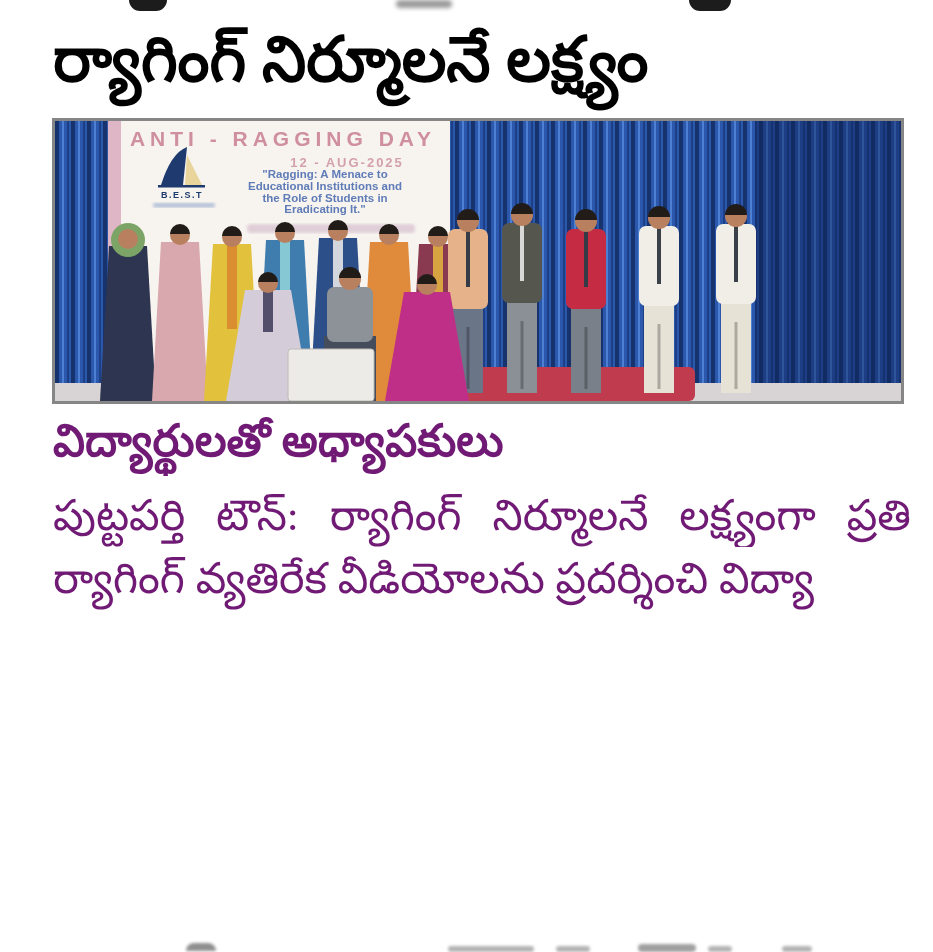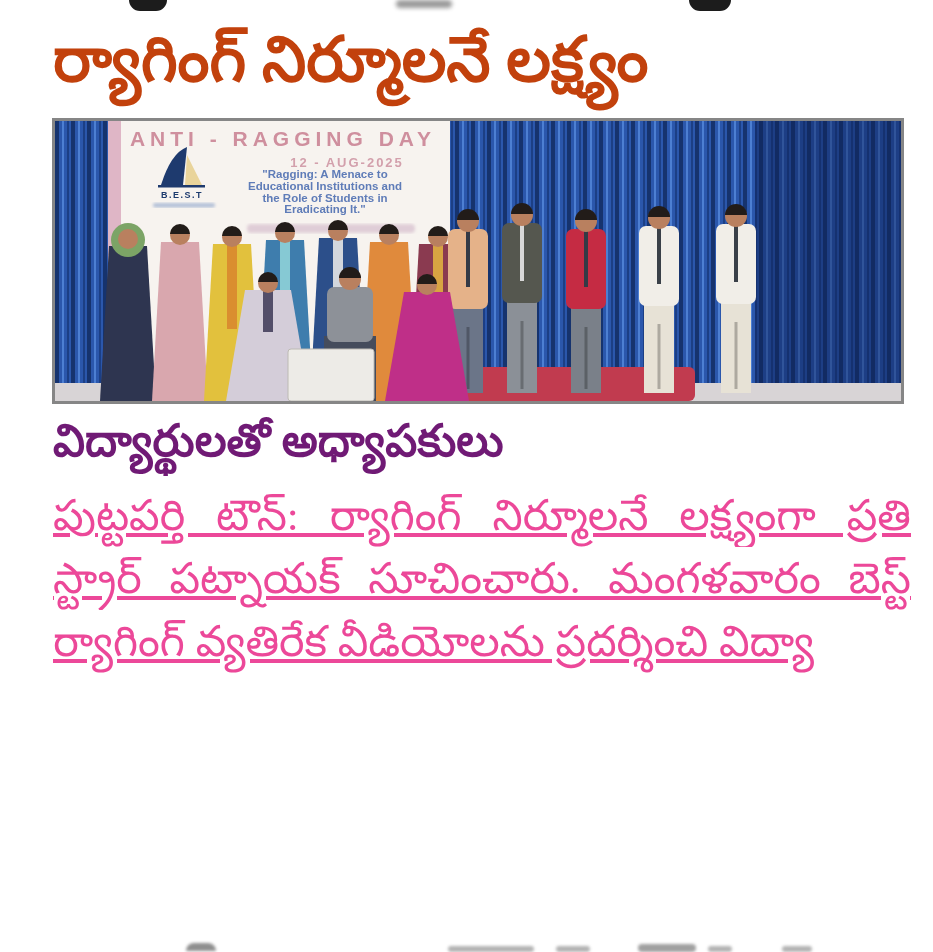--- a/index.html
+++ b/index.html
@@ -16,37 +16,37 @@
   .bfrag.b1{left:186px;top:943px;width:30px;height:8px;border-radius:8px 8px 0 0;background:#8f8f8f;}
   .bfrag.b2{left:448px;top:946px;width:86px;height:6px;}
   .bfrag.b3{left:556px;top:946px;width:34px;height:6px;}
   .bfrag.b4{left:638px;top:944px;width:58px;height:8px;background:#a0a0a0;}
   .bfrag.b5{left:708px;top:946px;width:24px;height:6px;}
   .bfrag.b6{left:782px;top:946px;width:30px;height:6px;}
 
   .headline{
     position:absolute;left:53px;top:8px;width:860px;height:108px;margin:0;
     font-size:63px;line-height:104px;font-weight:700;letter-spacing:0px;
-    white-space:nowrap;overflow:hidden;color:#c2410c;
+    white-space:nowrap;overflow:hidden;color:#000000;
   }
   .photo{
     position:absolute;left:52px;top:118px;width:852px;height:286px;margin:0;
     border:3px solid #868686;box-sizing:border-box;background:#2b57ac;
   }
   .photo svg{display:block;}
   .caption{
     position:absolute;left:53px;top:410px;width:600px;height:66px;
     font-size:45px;line-height:62px;font-weight:700;white-space:nowrap;overflow:hidden;color:#701a75;
   }
   .body-text{
     position:absolute;left:53px;top:484px;width:858px;height:452px;overflow:hidden;
   }
   .body-line{
     font-size:43px;line-height:63px;height:63px;white-space:nowrap;
-    text-align:justify;text-align-last:justify;overflow:hidden;color:#ec4899;text-decoration:underline;
+    text-align:justify;text-align-last:justify;overflow:hidden;color:#701a75;
   }
   .body-line:last-child{text-align-last:left;}
   .banner-title{font-family:"Liberation Sans","DejaVu Sans",sans-serif;font-weight:700;}
   .banner-small{font-family:"Liberation Sans","DejaVu Sans",sans-serif;font-weight:700;}
 </style>
 </head>
 <body>
 
 <div>
 
@@ -199,21 +199,20 @@
         </g>
 
       <rect x="233" y="228" width="86" height="52" rx="3" fill="#edebe7" stroke="#bdbab4" stroke-width="1"></rect>
     </svg>
   </figure>
 
   <div class="caption">విద్యార్థులతో అధ్యాపకులు</div>
 
   <div class="body-text">
     <div class="body-line">పుట్టపర్తి టౌన్: ర్యాగింగ్ నిర్మూలనే లక్ష్యంగా ప్రతి</div>
-    <div class="body-line">స్ట్రార్ పట్నాయక్ సూచించారు. మంగళవారం బెస్ట్</div>
     <div class="body-line">ర్యాగింగ్ వ్యతిరేక వీడియోలను ప్రదర్శించి విద్యా</div>
   </div>
 
   <span class="bfrag b1"></span>
   <span class="bfrag b2"></span>
   <span class="bfrag b3"></span>
   <span class="bfrag b4"></span>
   <span class="bfrag b5"></span>
   <span class="bfrag b6"></span>
 </div>

